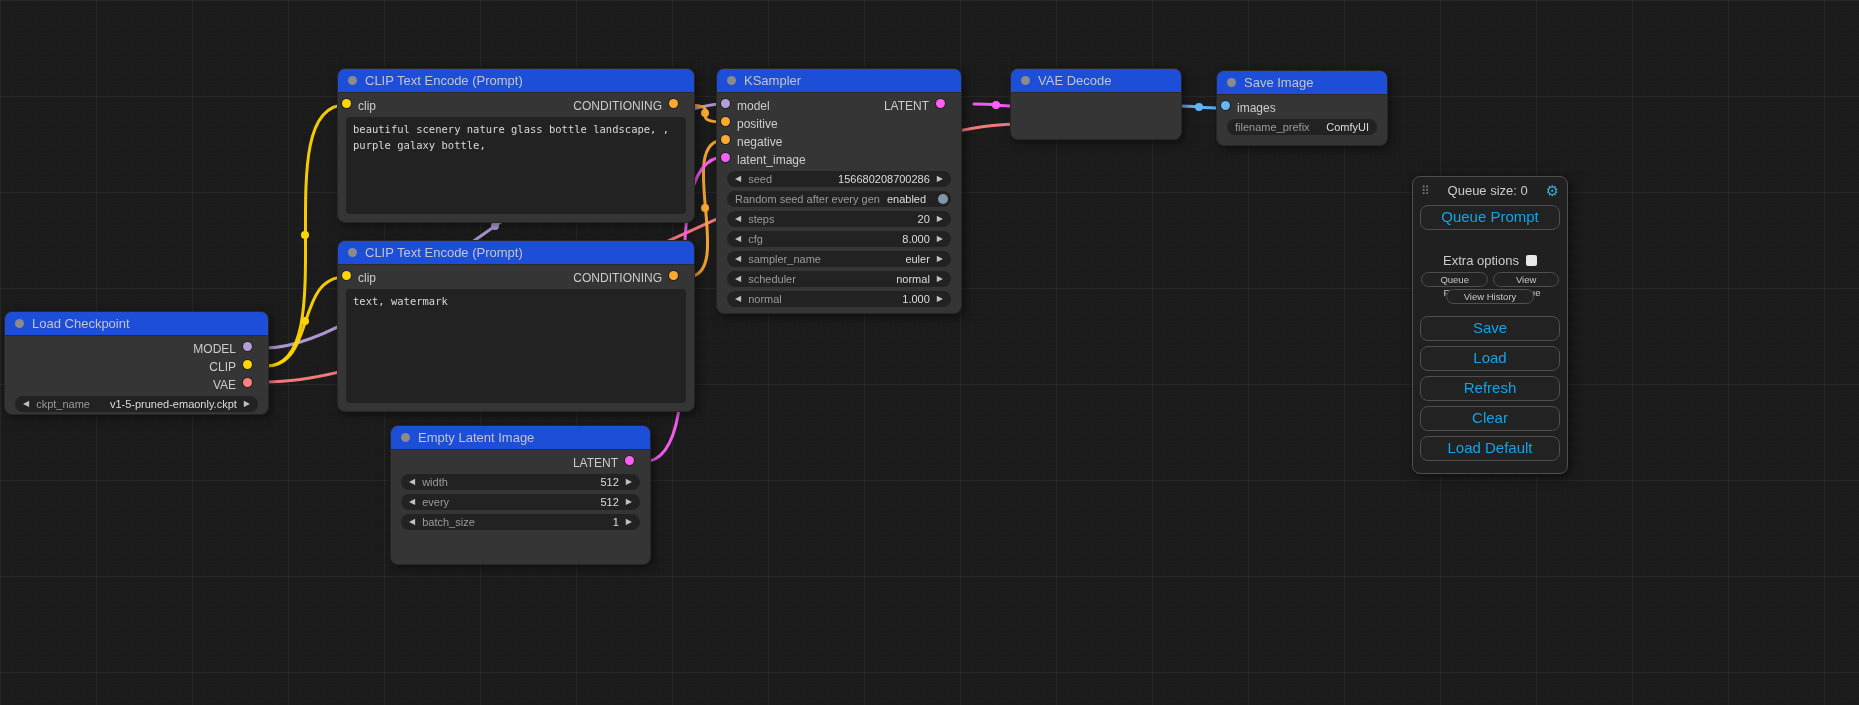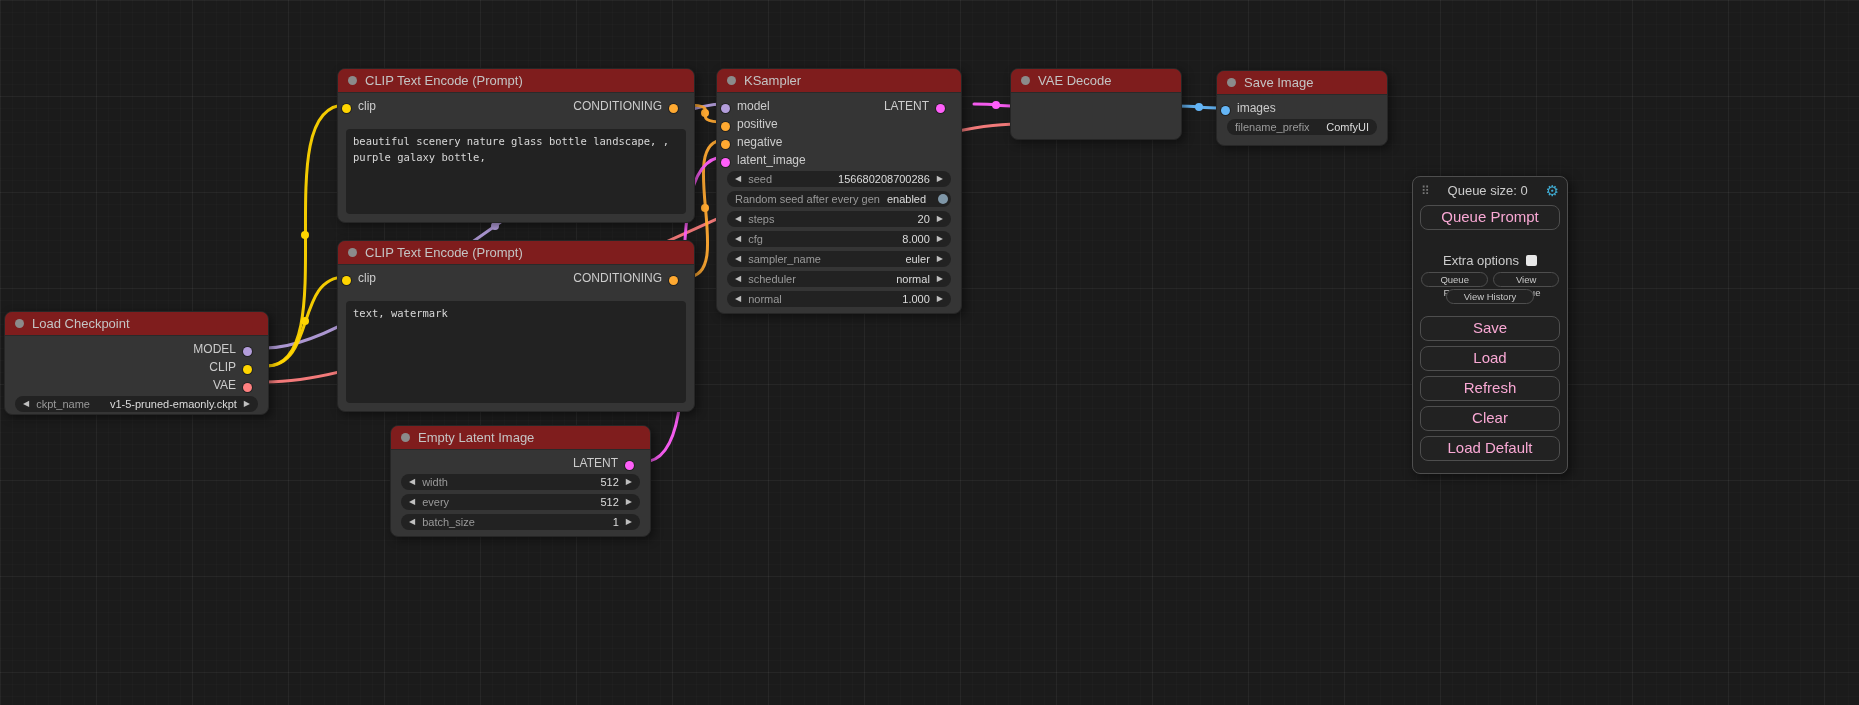--- a/index.html
+++ b/index.html
@@ -9,53 +9,53 @@
       linear-gradient(rgba(255,255,255,0.035) 1px,transparent 1px),
       linear-gradient(90deg,rgba(255,255,255,0.035) 1px,transparent 1px),
       linear-gradient(rgba(255,255,255,0.012) 1px,transparent 1px),
       linear-gradient(90deg,rgba(255,255,255,0.012) 1px,transparent 1px);
     background-size:96px 96px,96px 96px,12px 12px,12px 12px;}
   #wires{position:absolute;inset:0;z-index:1}
   #wires path{fill:none;stroke-width:3;stroke-linecap:round;opacity:.95}
 
   .node{position:absolute;z-index:2;background:#353535;border:1px solid #262626;border-radius:8px;
     box-shadow:3px 3px 10px rgba(0,0,0,.45);display:flex;flex-direction:column}
-  .node-title{height:24px;flex:none;display:flex;align-items:center;gap:8px;padding:0 10px;background:#7f1d1d;
+  .node-title{height:24px;flex:none;display:flex;align-items:center;gap:8px;padding:0 10px;background:#1d4ed8;
     border-radius:7px 7px 0 0;border-bottom:1px solid #2a2a2a}
   .collapse-dot{width:9px;height:9px;border-radius:50%;background:#8b8b8b;flex:none}
   .title-text{font-size:13px;color:#c4c4c4;white-space:nowrap}
   .slots{padding-top:4px}
   .slot-row{height:18px;display:flex;align-items:center}
-  .slot{display:flex;align-items:flex-end;gap:7px}
+  .slot{display:flex;align-items:flex-start;gap:7px}
   .slot.in{margin-left:4px}
   .slot.out{margin-left:auto;margin-right:16px}
   .slot-label{font-size:12px;color:#ccc;white-space:nowrap}
   .dot{width:9px;height:9px;border-radius:50%;flex:none;box-shadow:0 0 0 1px rgba(0,0,0,.35)}
   .c-model{background:#B39DDB}.c-clip{background:#FFD500}.c-vae{background:#FF8080}
   .c-cond{background:#FFA931}.c-latent{background:#FF5FF9}.c-image{background:#64B5F6}
 
   .widgets{display:flex;flex-direction:column;gap:4px;padding:2px 10px 8px}
   .widget{height:16px;background:#222;border-radius:8px;display:flex;align-items:center;padding:0 8px;gap:7px}
   .w-arrow{color:#c0c0c0;font-size:8px;line-height:1;flex:none}
   .w-label{font-size:11px;color:#9a9a9a;white-space:nowrap}
   .w-value{font-size:11px;color:#dcdcdc;margin-left:auto;white-space:nowrap}
   .toggle-dot{width:10px;height:10px;border-radius:50%;background:#7f97a8;flex:none;margin-left:5px}
 
-  .node-text{flex:1;margin:14px 8px 8px;background:#222;border-radius:4px;padding:5px 7px;
+  .node-text{flex:1;margin:2px 8px 8px;background:#222;border-radius:4px;padding:5px 7px;
     font-family:"DejaVu Sans Mono",monospace;font-size:10.5px;line-height:1.5;color:#d8d8d8;
     overflow:hidden;white-space:pre-wrap;word-break:break-word}
 
   #menu{position:absolute;z-index:3;left:1412px;top:176px;width:156px;background:#202020;
     border:1px solid #4e4e4e;border-radius:8px;box-shadow:3px 3px 12px rgba(0,0,0,.55);
     padding:6px 8px 10px;display:flex;flex-direction:column;align-items:center}
   .menu-header{width:100%;display:flex;align-items:center;justify-content:space-between;margin-bottom:4px}
   .drag-handle{color:#777;font-size:12px;line-height:1}
   .queue-size{color:#ccc;font-size:13px}
   .gear-icon{color:#3fa9cf;font-size:15px;line-height:1}
-  .btn{background:#222;border:1px solid #4e4e4e;border-radius:8px;color:#f9a8d4;text-align:center;
+  .btn{background:#222;border:1px solid #4e4e4e;border-radius:8px;color:#0ea5e9;text-align:center;
     cursor:pointer;font-family:inherit;display:block}
   .btn-large{width:140px;height:25px;font-size:15px;line-height:22px;margin:2.5px 0}
   .extra-row{display:flex;align-items:center;gap:7px;margin:21px 0 2px;color:#ccc;font-size:13px}
   .checkbox{width:11px;height:11px;background:#e8e8e8;border-radius:2px;flex:none}
   .small-row{display:flex;gap:5px;margin:2px 0}
   .btn-small{font-size:9.5px;height:15px;line-height:13px;padding:0 8px;border-radius:8px;color:#c8c8c8}
   .spacer{height:9px}
 </style>
 </head>
 <body>
@@ -151,21 +151,21 @@
         </div>
         <div class="slot out">
           <span class="slot-label">CONDITIONING</span>
           <span class="dot c-cond"></span>
         </div>
       </div>
     </div>
     <div class="node-text">text, watermark</div>
   </div>
 
-  <div class="node" style="left:390px;top:425px;width:261px;height:112px">
+  <div class="node" style="left:390px;top:425px;width:261px;height:140px">
     <div class="node-title">
       <span class="collapse-dot"></span>
       <span class="title-text">Empty Latent Image</span>
     </div>
     <div class="slots">
       <div class="slot-row">
           <div class="slot out">
         <span class="slot-label">LATENT</span>
         <span class="dot c-latent"></span>
           </div>

